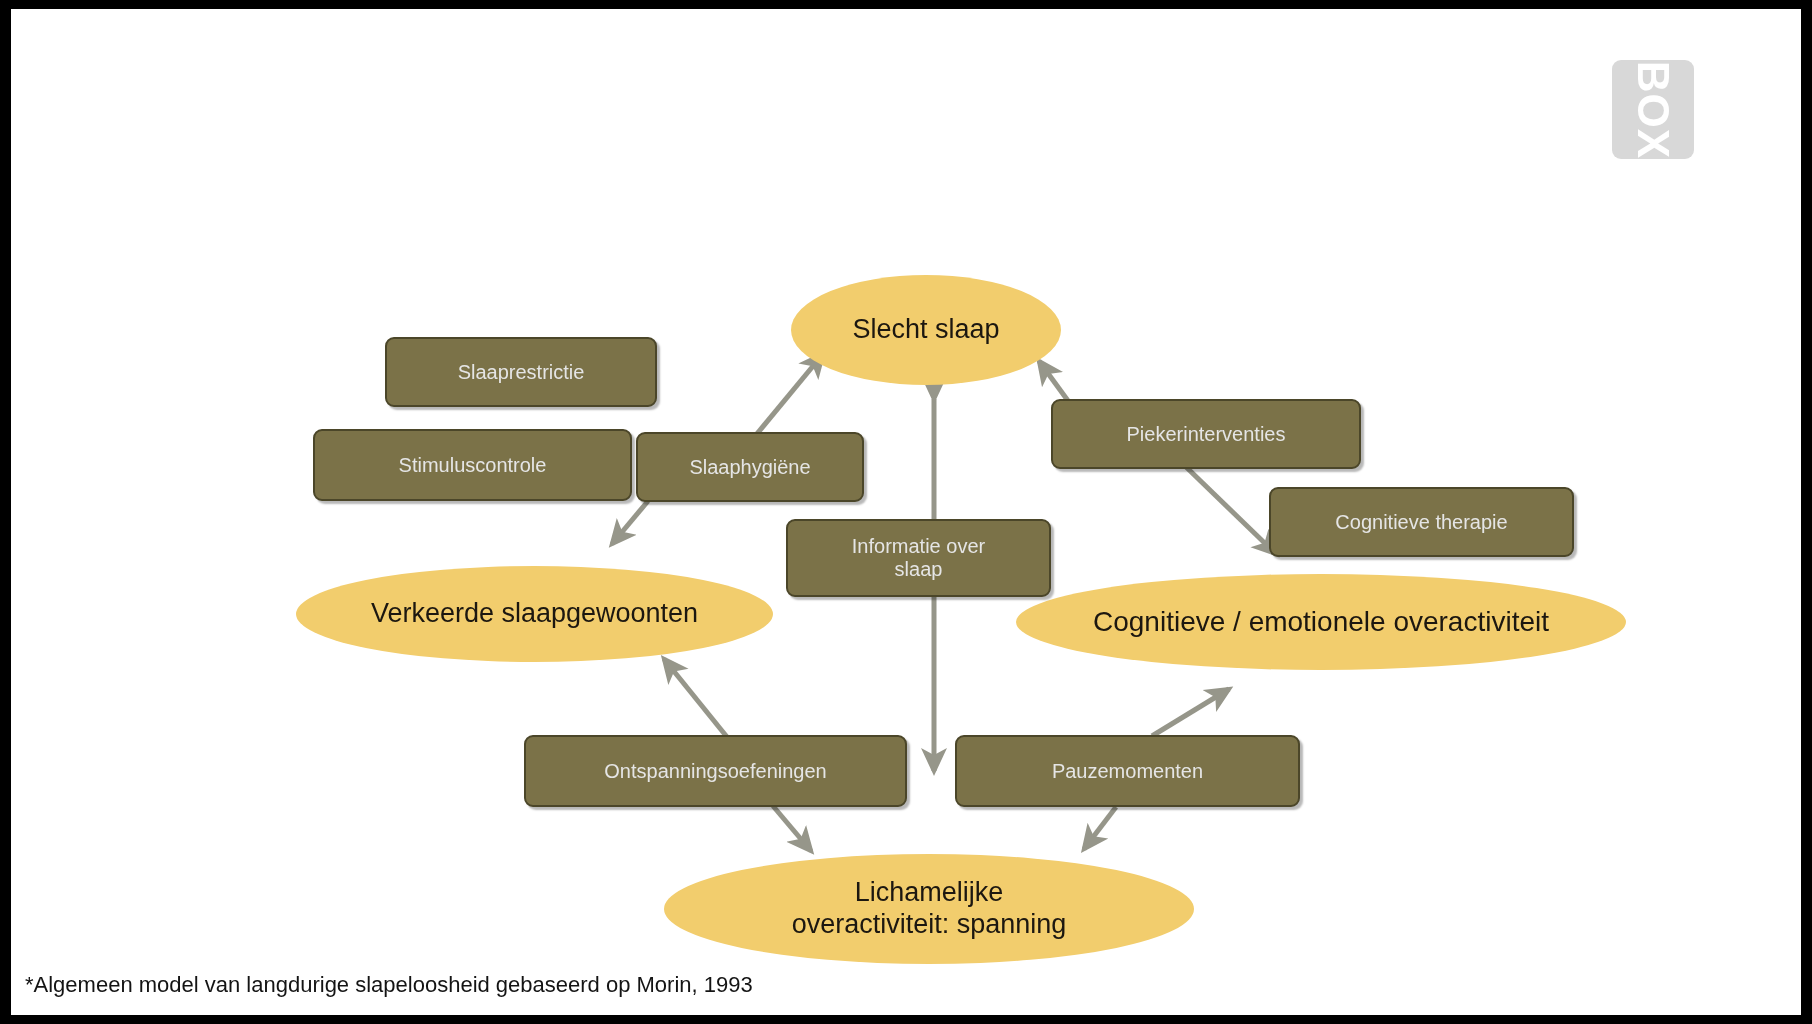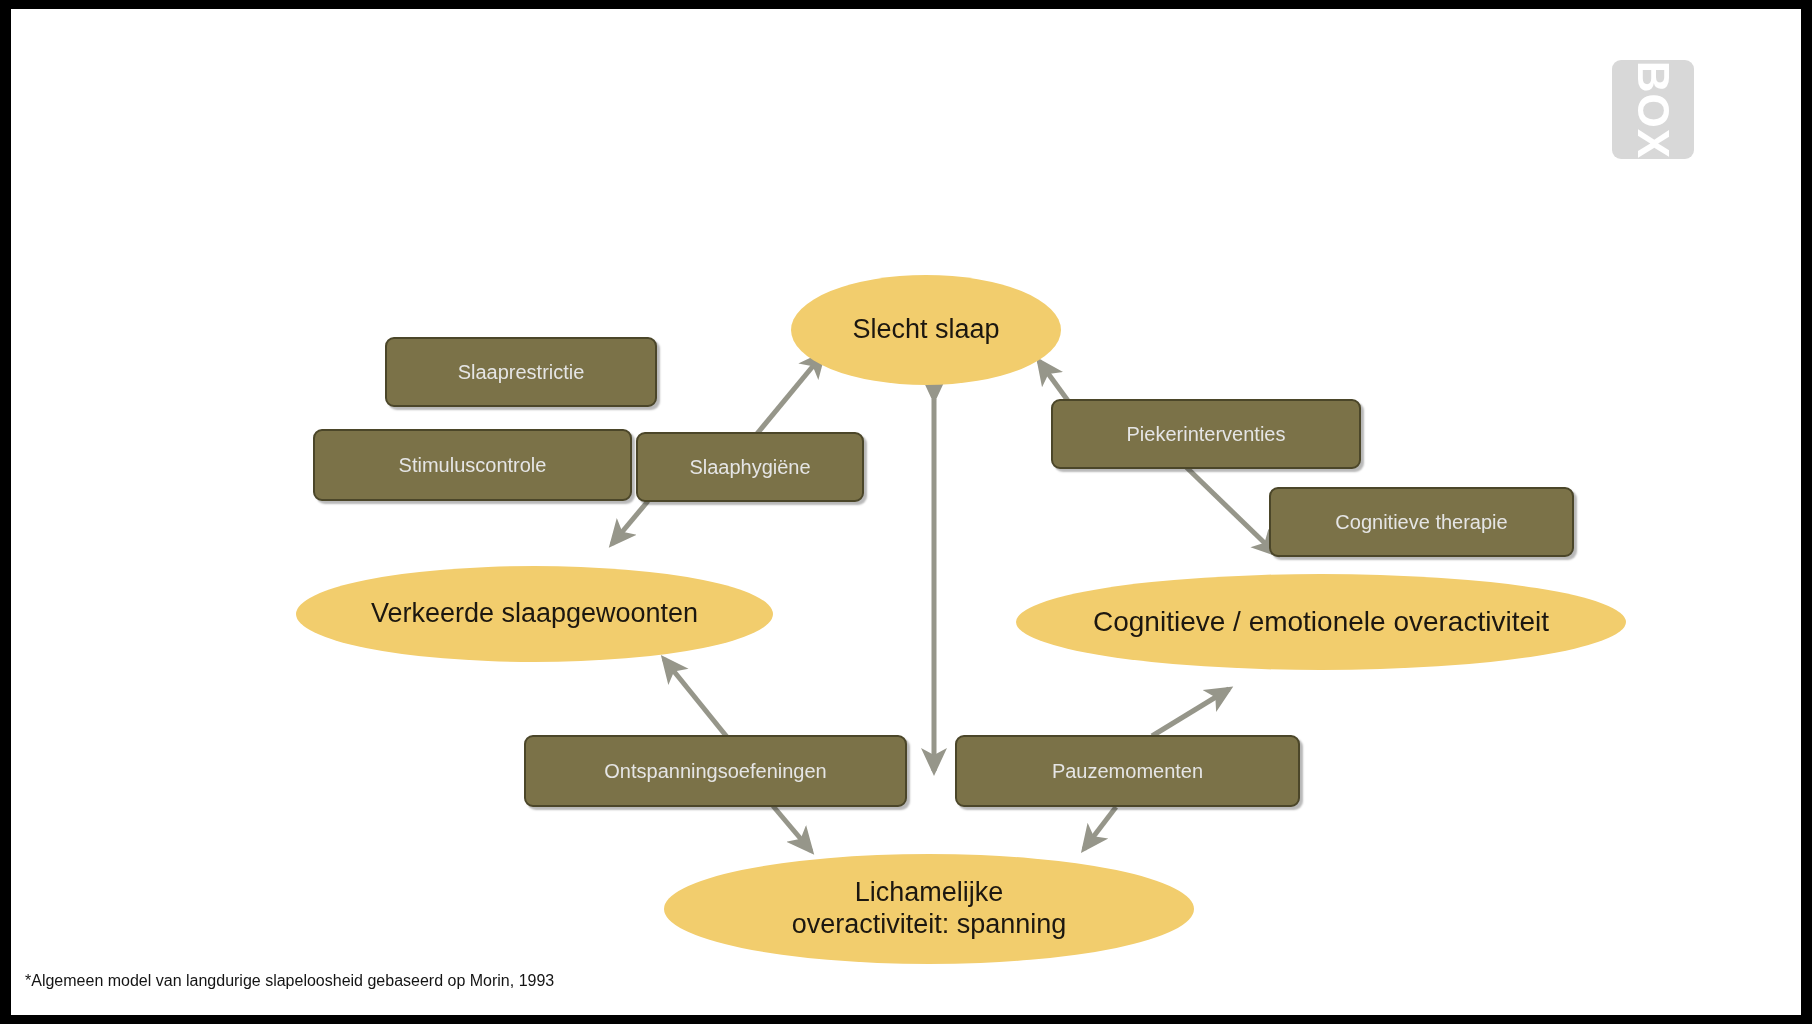--- a/index.html
+++ b/index.html
@@ -104,21 +104,21 @@
     font-size: 20px;
     line-height: 1.15;
     box-shadow: 3px 3px 2px rgba(0,0,0,0.28);
   }
   
   #footnote {
     position: absolute;
     left: 14px;
     top: 963px;
     font-family: "Liberation Sans", sans-serif;
-    font-size: 16px;
+    font-size: 22px;
     color: #141414;
     white-space: nowrap;
   }
 </style>
 </head>
 <body>
 
 <div id="slide">
 
 
@@ -186,20 +186,26 @@
   </div>
 
   <div class="node boxnode" style="left:625px; top:423px; width:228px; height:70px;">
     <span>Slaaphygiëne</span>
   </div>
 
   <div class="node boxnode" style="left:1258px; top:478px; width:305px; height:70px;">
     <span>Cognitieve therapie</span>
   </div>
 
+  <div class="node boxnode" style="left:775px; top:510px; width:265px; height:78px;">
+    <span>
+      <span>Informatie over</span><br>
+      <span>slaap</span>
+    </span>
+  </div>
 
   <div class="node boxnode" style="left:513px; top:726px; width:383px; height:72px;">
     <span>Ontspanningsoefeningen</span>
   </div>
 
   <div class="node boxnode" style="left:944px; top:726px; width:345px; height:72px;">
     <span>Pauzemomenten</span>
   </div>
 
   <div id="footnote">*Algemeen model van langdurige slapeloosheid gebaseerd op Morin, 1993</div>

